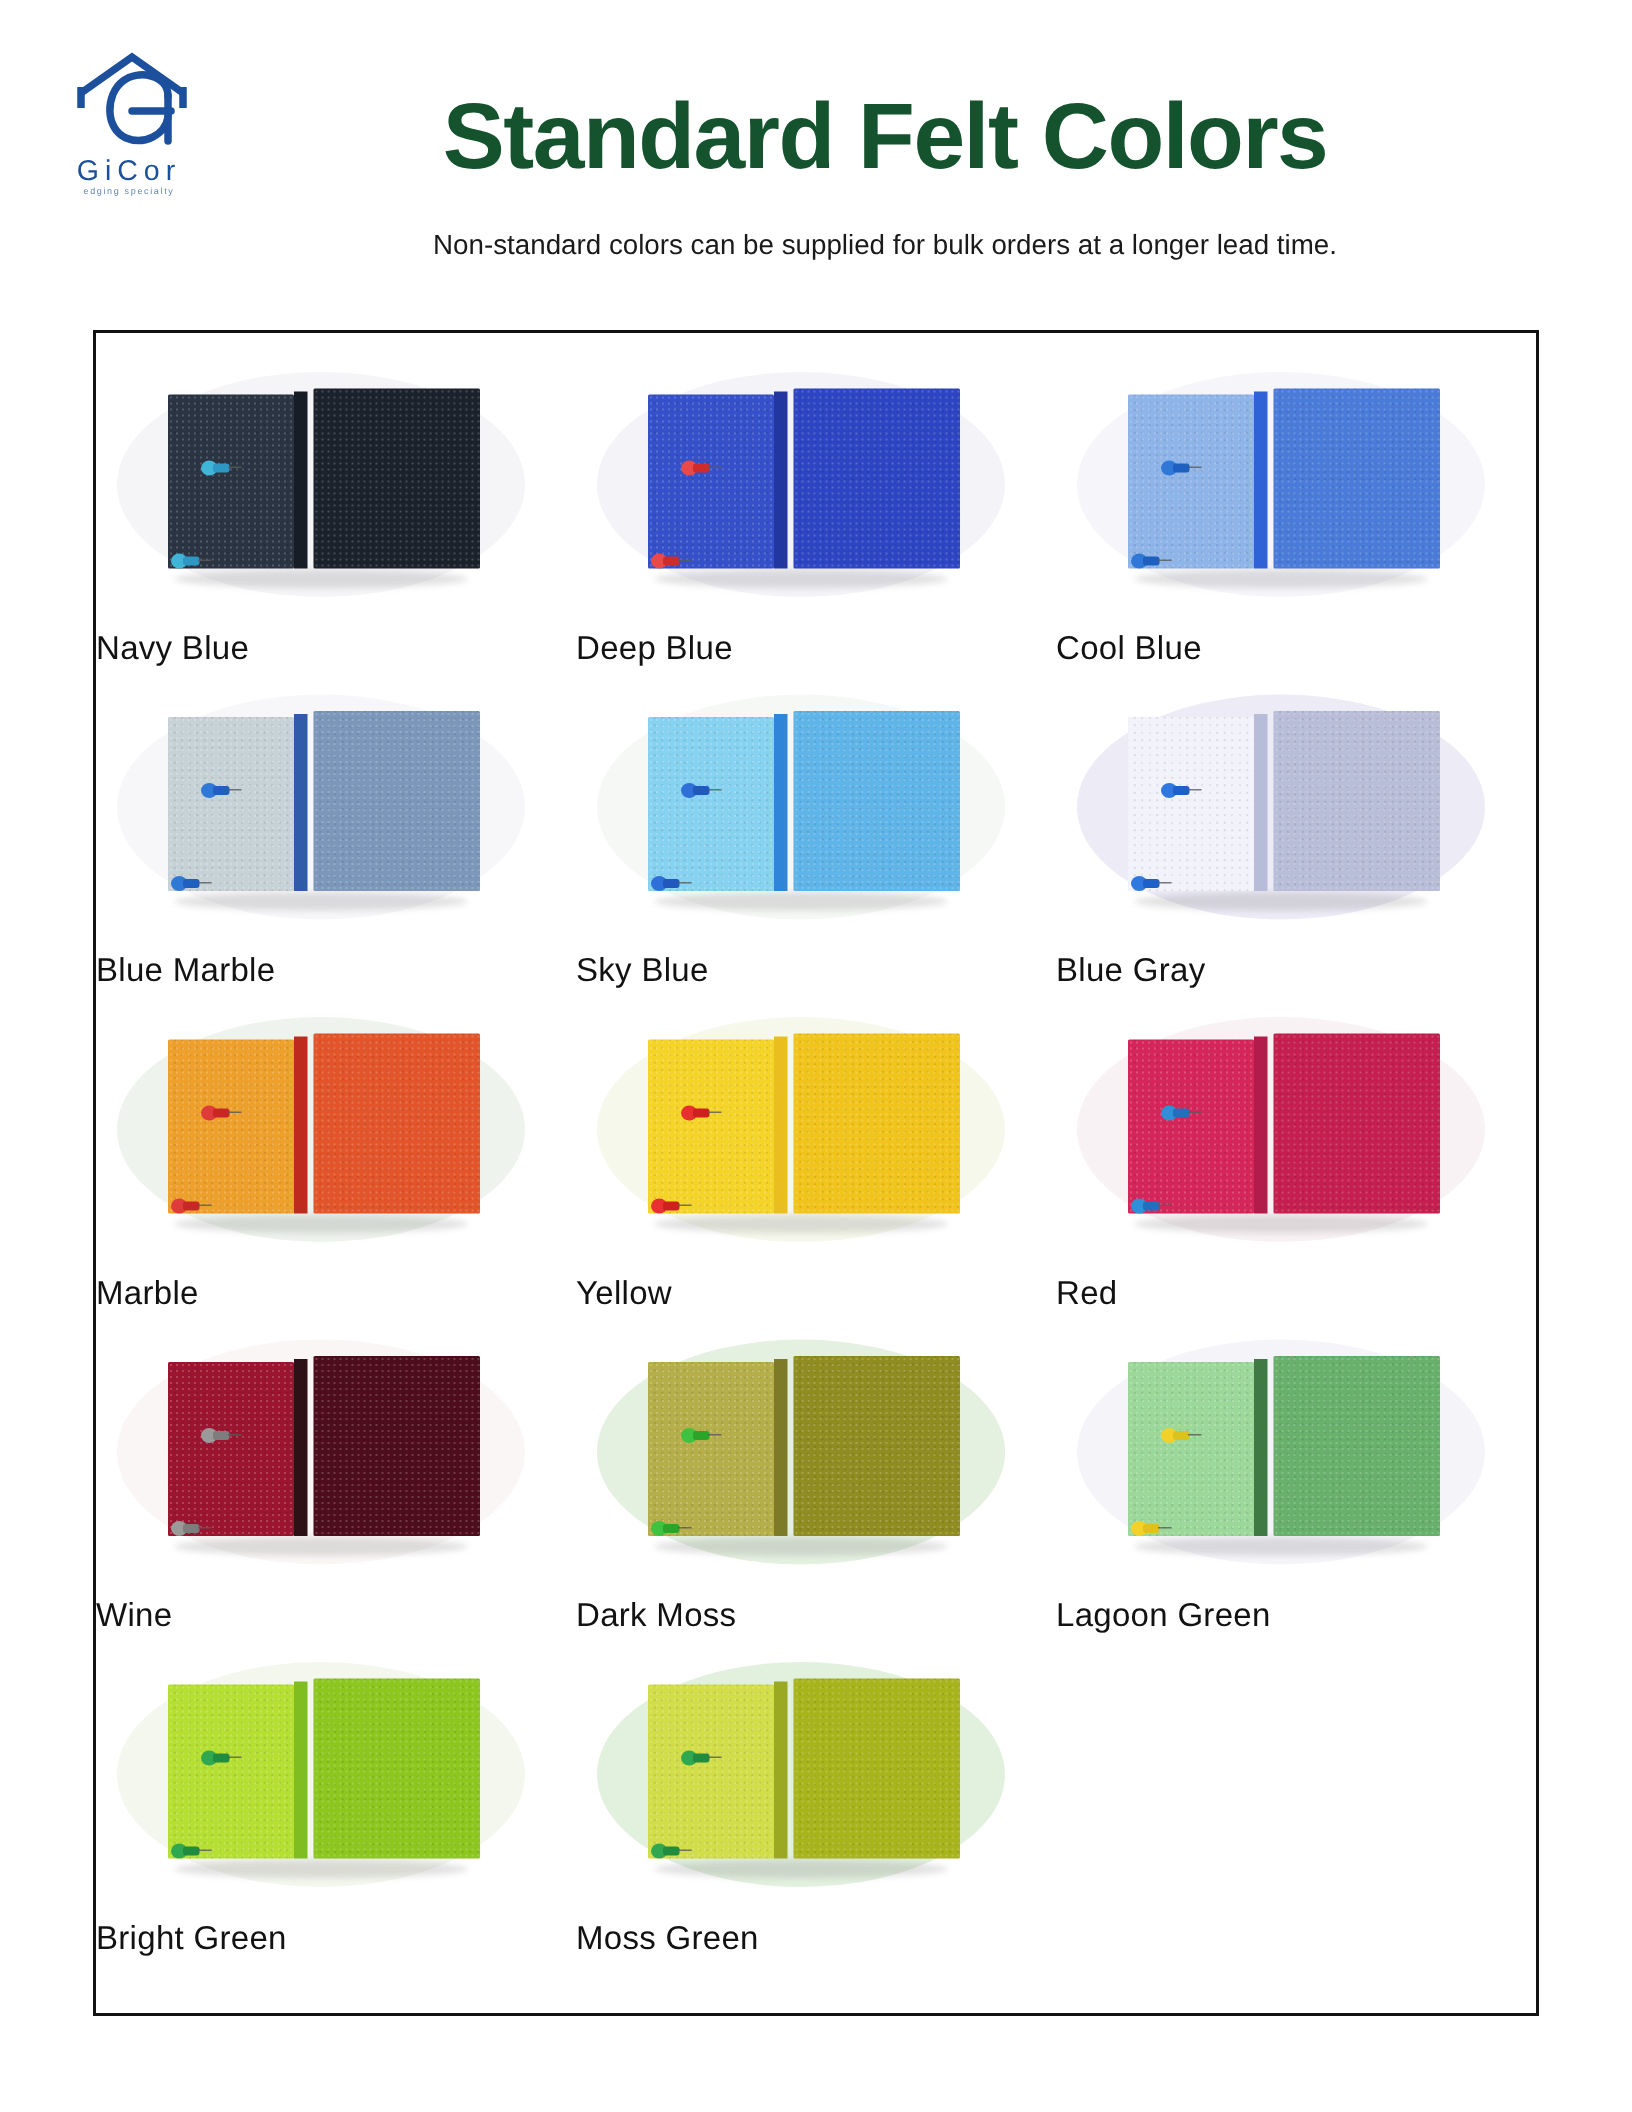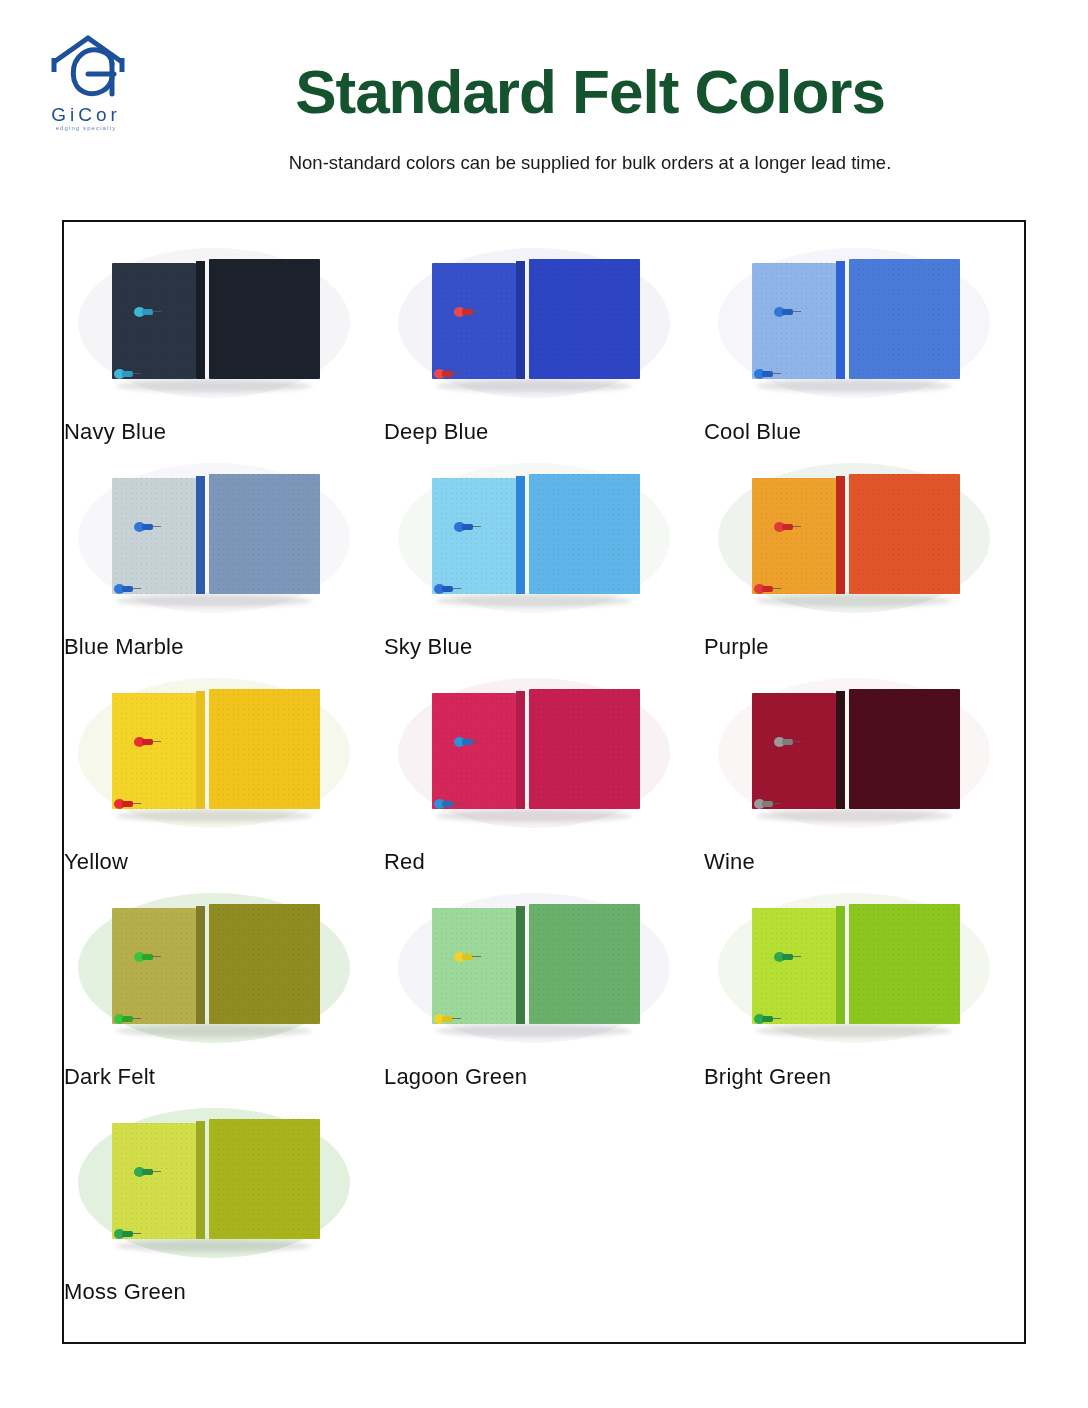--- a/index.html
+++ b/index.html
@@ -366,20 +366,46 @@
                 <span class="head" style="background:#2f6fd8;"></span>
                 <span class="body" style="background:#2058bd;"></span>
                 <span class="needle"></span>
               </div>
             </div>
           </div>
           <div class="label">Sky Blue</div>
         </div>
         <div class="cell">
           <div class="photo">
+            <div class="oval" style="background:#ecebf6;"></div>
+            <div class="panels">
+              <div class="shadow"></div>
+              <div class="panel-left" style="background:#f2f3fa;">
+                <div class="grain"></div>
+              </div>
+              <div class="spine" style="background:#b7bcd8;"></div>
+              <div class="panel-right" style="background:#b8bdd8;">
+                <div class="grain"></div>
+              </div>
+              <div class="pin pin-upper">
+                <span class="head" style="background:#2f78e0;"></span>
+                <span class="body" style="background:#1f5fc8;"></span>
+                <span class="needle"></span>
+              </div>
+              <div class="pin pin-lower">
+                <span class="head" style="background:#2f78e0;"></span>
+                <span class="body" style="background:#1f5fc8;"></span>
+                <span class="needle"></span>
+              </div>
+            </div>
+          </div>
+          <div class="label">Blue Gray</div>
+        </div>
+        <div class="cell">
+          <div class="photo">
             <div class="oval" style="background:#eef4ed;"></div>
             <div class="panels">
               <div class="shadow"></div>
               <div class="panel-left" style="background:#eda02c;">
                 <div class="grain"></div>
               </div>
               <div class="spine" style="background:#bf2a1e;"></div>
               <div class="panel-right" style="background:#e2552a;">
                 <div class="grain"></div>
               </div>
@@ -388,21 +414,21 @@
                 <span class="body" style="background:#c92626;"></span>
                 <span class="needle"></span>
               </div>
               <div class="pin pin-lower">
                 <span class="head" style="background:#e03b3b;"></span>
                 <span class="body" style="background:#c92626;"></span>
                 <span class="needle"></span>
               </div>
             </div>
           </div>
-          <div class="label">Purple</div>
+          <div class="label">Marble</div>
         </div>
         <div class="cell">
           <div class="photo">
             <div class="oval" style="background:#f7f8ec;"></div>
             <div class="panels">
               <div class="shadow"></div>
               <div class="panel-left" style="background:#f5d42a;">
                 <div class="grain"></div>
               </div>
               <div class="spine" style="background:#e8bf1e;"></div>
@@ -492,21 +518,21 @@
                 <span class="body" style="background:#2aa52a;"></span>
                 <span class="needle"></span>
               </div>
               <div class="pin pin-lower">
                 <span class="head" style="background:#3fc23f;"></span>
                 <span class="body" style="background:#2aa52a;"></span>
                 <span class="needle"></span>
               </div>
             </div>
           </div>
-          <div class="label">Dark Felt</div>
+          <div class="label">Dark Moss</div>
         </div>
         <div class="cell">
           <div class="photo">
             <div class="oval" style="background:#f5f4f9;"></div>
             <div class="panels">
               <div class="shadow"></div>
               <div class="panel-left" style="background:#9cd89a;">
                 <div class="grain"></div>
               </div>
               <div class="spine" style="background:#3f7a45;"></div>

